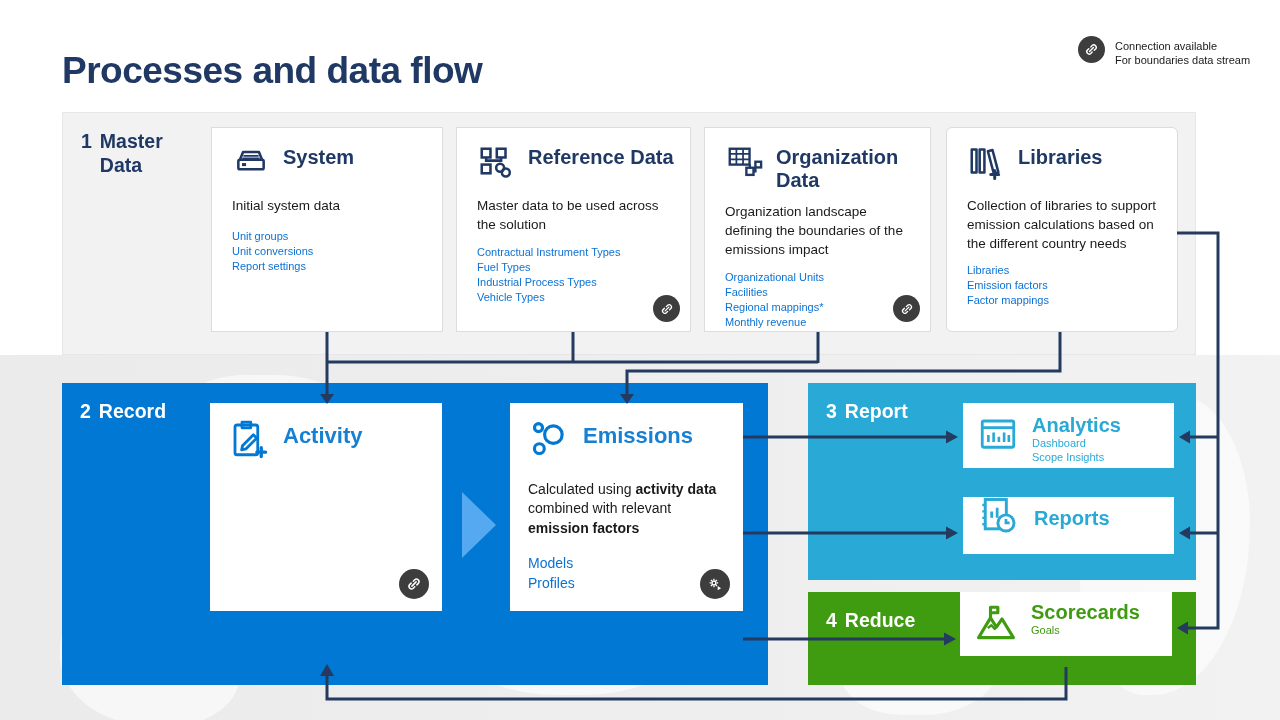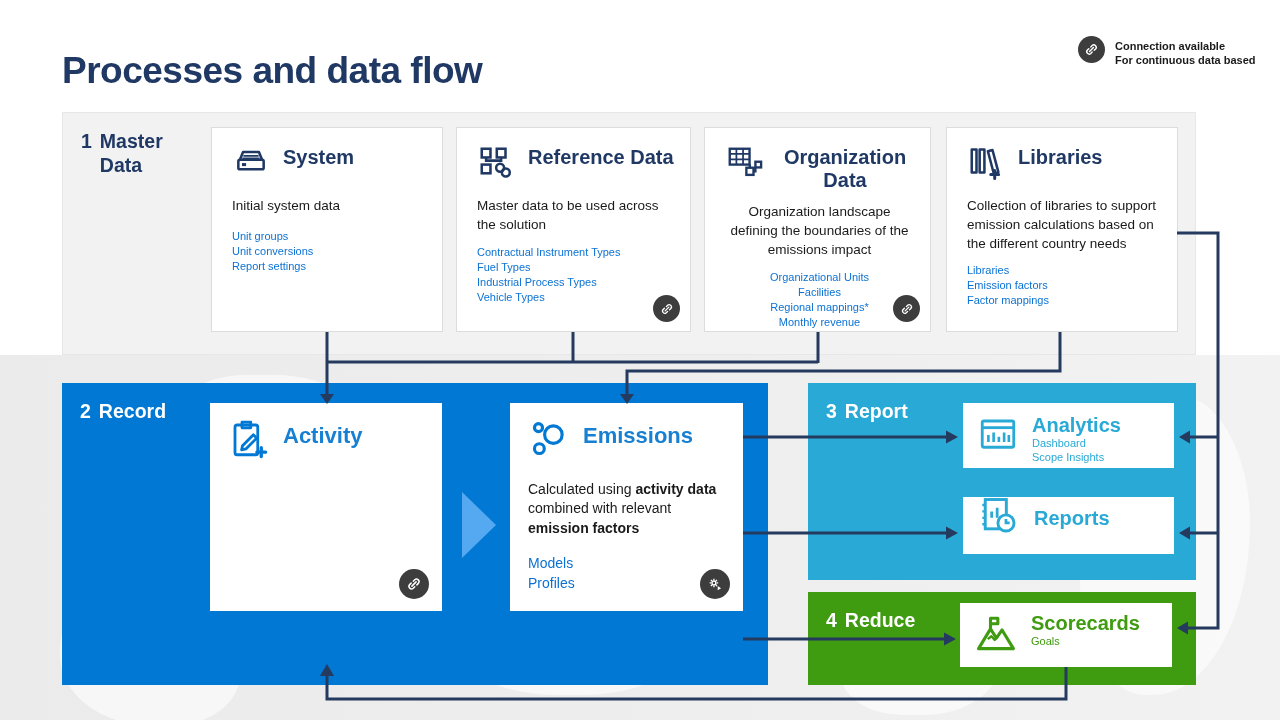--- a/index.html
+++ b/index.html
@@ -12,41 +12,41 @@
     background:linear-gradient(90deg,#ebebeb 0%,#eeeeee 55%,#f2f2f2 100%); }
   .map-blob { position:absolute; background:rgba(255,255,255,.6); }
 
   .page-title { position:absolute; left:62px; top:50px; font-size:37px; font-weight:700;
     color:#1F3864; letter-spacing:-.5px; }
 
   
   .legend { position:absolute; left:1078px; top:36px; display:flex; gap:10px; align-items:flex-start; }
   .badge-circle { width:27px; height:27px; border-radius:50%; background:#3d3d3d;
     display:flex; align-items:center; justify-content:center; flex:0 0 auto; }
-  .legend-text { font-size:11px; line-height:14px; color:#1a1a1a; padding-top:3px;font-weight:bold; }
+  .legend-text { font-size:11px; line-height:14px; color:#1a1a1a; padding-top:3px; }
 
   
   .section { position:absolute; }
   #sec-master { left:62px; top:112px; width:1134px; height:243px; background:#f2f2f2; border:1px solid #e7e7e7; }
   #sec-record { left:62px; top:383px; width:706px; height:302px; background:#0078D4; }
   #sec-report { left:808px; top:383px; width:388px; height:197px; background:#29A9D6; }
   #sec-reduce { left:808px; top:592px; width:388px; height:93px; background:#3F9B10; }
 
   .sec-label { position:absolute; left:18px; top:16px; display:flex; gap:8px;
     font-size:19.5px; font-weight:700; line-height:1.25; }
   .sec-label.dark { color:#1F3864; width:110px; }
   .sec-label.light { color:#fff; }
 
   
   .card { position:absolute; background:#fff; }
   .mcard { border:1px solid #dcdcdc; height:205px; top:14px; padding:16px 16px 14px 20px; }
   #card-system { left:148px; width:232px; }
   #card-reference { left:393px; width:235px; }
-  #card-organization { left:641px; width:227px;text-align:center; }
-  #card-libraries { left:883px; width:232px; }
+  #card-organization { left:641px; width:227px; }
+  #card-libraries { left:883px; width:232px;border-radius:6px; }
 
   .card-head { display:flex; gap:13px; align-items:flex-start; }
   .card-head .ttl { font-size:20px; font-weight:700; color:#1F3864; line-height:1.15; padding-top:2px; }
   .icon-box { flex:0 0 auto; }
 
   .card-desc { margin-top:11px; font-size:13.5px; line-height:1.4; color:#1a1a1a; }
   .link-list { margin-top:13px; }
   .link-list a { display:block; font-size:11px; line-height:15px; color:#0b72d4; text-decoration:none; }
 
   .badge-br { position:absolute; right:10px; bottom:9px; }
@@ -61,21 +61,21 @@
   .big-links { margin-top:15px; }
   .big-links a { display:block; font-size:14px; line-height:20px; color:#0b72d4; text-decoration:none; }
 
   .flow-chevron { position:absolute; left:400px; top:109px; width:0; height:0;
     border-left:34px solid #54A9F0; border-top:33px solid transparent; border-bottom:33px solid transparent; }
 
   
   .scard { padding:10px 12px 26px 14px; display:flex; gap:13px; align-items:center; }
   #card-analytics { left:155px; top:20px; width:211px; height:65px; align-items:flex-start; padding-top:11px; }
   #card-reports { left:155px; top:114px; width:211px; height:57px; }
-  #card-scorecards { left:152px; top:11px; width:212px; height:64px; align-items:flex-start; padding-top:9px; }
+  #card-scorecards { left:152px; top:0; width:212px; height:64px; align-items:flex-start; padding-top:9px; }
   .scard .ttl { font-size:20px; font-weight:700; line-height:1.1; }
   .cyan .ttl { color:#29A9D6; }
   .green .ttl { color:#3F9B10; }
   .mini-links a { display:block; font-size:11px; line-height:14px; text-decoration:none; }
   .cyan .mini-links a { color:#29A9D6; }
   .green .mini-links a { color:#3F9B10; }
 
   #arrows { position:absolute; left:0; top:0; z-index:5; pointer-events:none; }
   .sectionz { z-index:1; }
 </style>
@@ -97,21 +97,21 @@
   <div class="legend">
     <span class="badge-circle">
       <svg width="17" height="17" viewBox="0 0 24 24" fill="none" stroke="#fff" stroke-width="2" stroke-linecap="round">
         <path d="M9.2 14.8 L14.8 9.2"></path>
         <path d="M8.2 10.8 L6.2 12.8 a3.4 3.4 0 0 0 4.8 4.8 l2 -2"></path>
         <path d="M15.8 13.2 L17.8 11.2 a3.4 3.4 0 0 0 -4.8 -4.8 l-2 2"></path>
       </svg>
     </span>
     <div class="legend-text">
       <div>Connection available</div>
-      <div>For continuous data based</div>
+      <div>For boundaries data stream</div>
     </div>
   </div>
 
   <div class="section sectionz" id="sec-master">
     <div class="sec-label dark">
       <span>1</span>
       <span>Master Data</span>
     </div>
 
     <div class="card mcard" id="card-reference">

